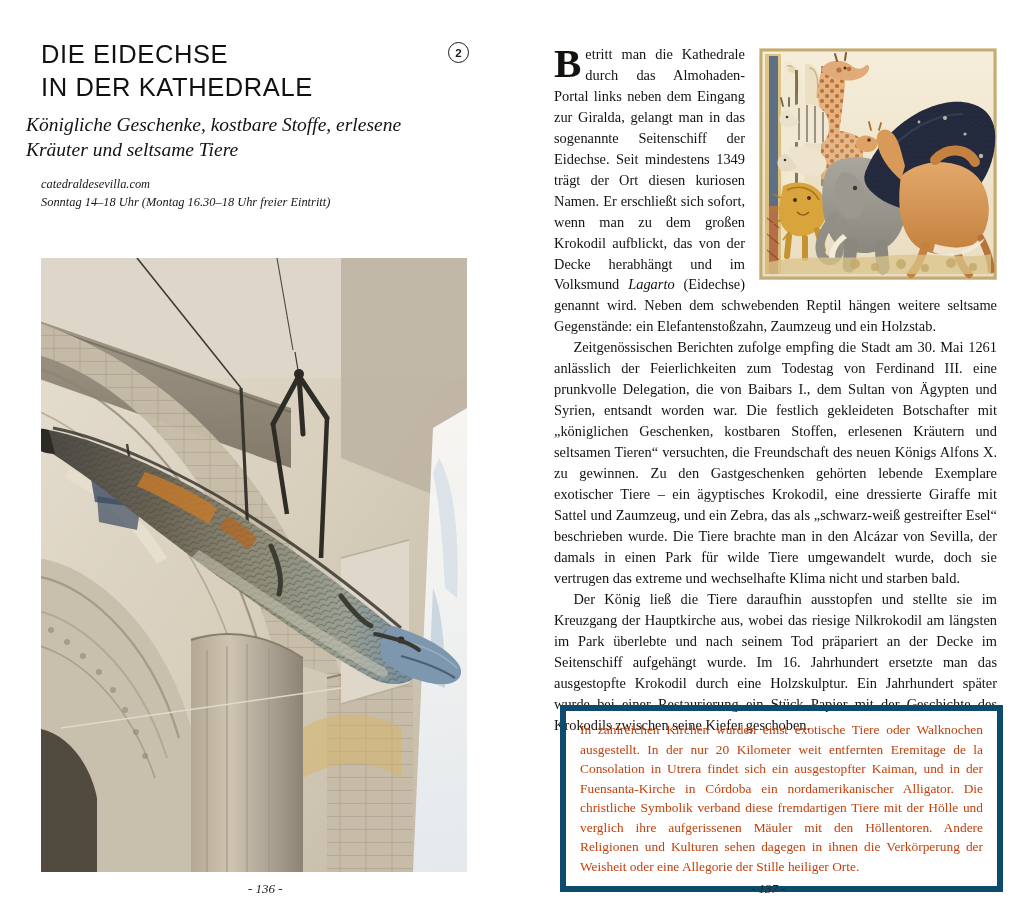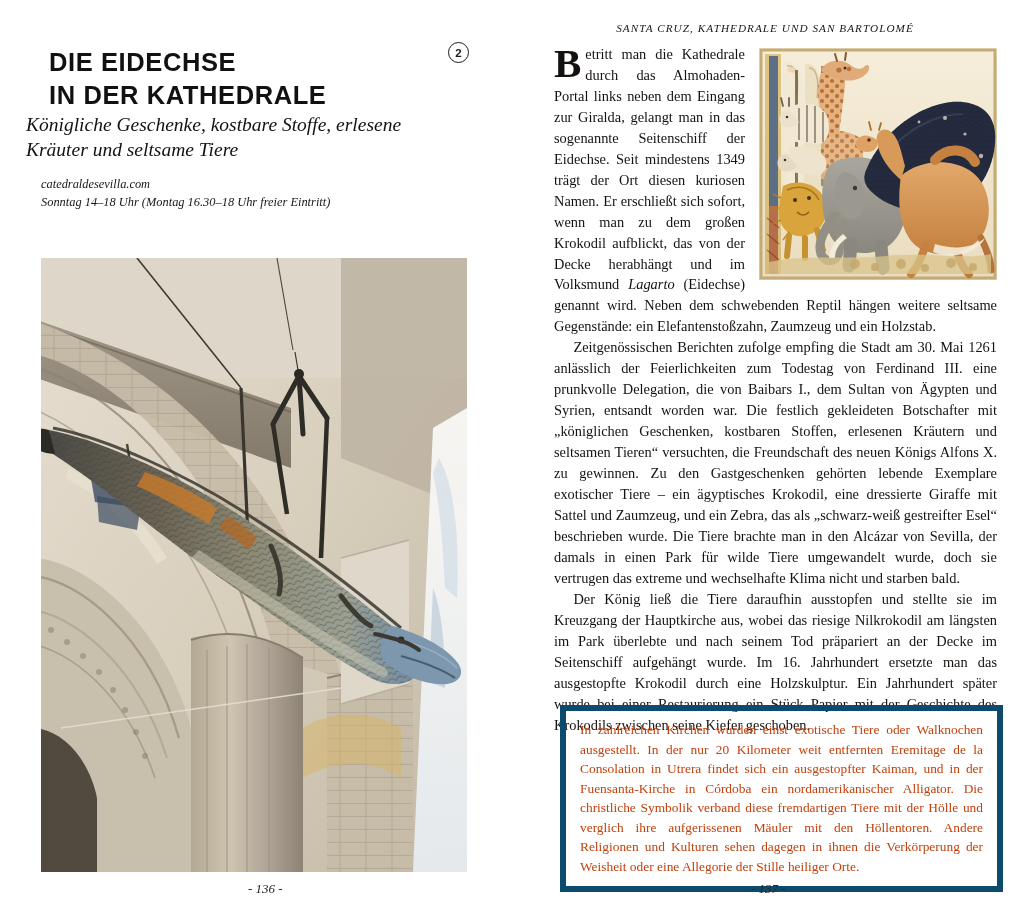--- a/index.html
+++ b/index.html
@@ -33,26 +33,26 @@
 
   
   .headline-block {
     position: absolute;
     left: 41px;
     top: 38px;
     width: 400px;
   }
   .headline {
     font-family: "Liberation Sans", "DejaVu Sans", sans-serif;
-    font-weight: 700;
+    font-weight: 400;
     font-size: 25.5px;
     letter-spacing: 0.6px;
     line-height: 1.29;
     color: #111111;
-    margin: 8px;
+    margin: 0;
   }
   .headline .l2 { display: block; }
 
   .marker {
     position: absolute;
     left: 448px;
     top: 42px;
     width: 21px;
     height: 21px;
     border: 1.4px solid #1a1a1a;
@@ -340,21 +340,20 @@
 
         <rect width="426" height="614" fill="none"></rect>
       </svg>
     </div>
 
     <div class="folio folio-left">- 136 -</div>
   </div>
 
   <div class="page page-right">
 
-    <div class="running-head">SANTA CRUZ, KATHEDRALE UND SAN BARTOLOMÉ</div>
 
     <div class="col">
 
       <div class="illus">
         <svg viewBox="0 0 238 232" preserveAspectRatio="xMidYMid slice" role="img">
           <defs>
             <linearGradient id="parch" x1="0" y1="0" x2="0" y2="1">
               <stop offset="0" stop-color="#f6eedb"></stop>
               <stop offset="1" stop-color="#e9dcc0"></stop>
             </linearGradient>

